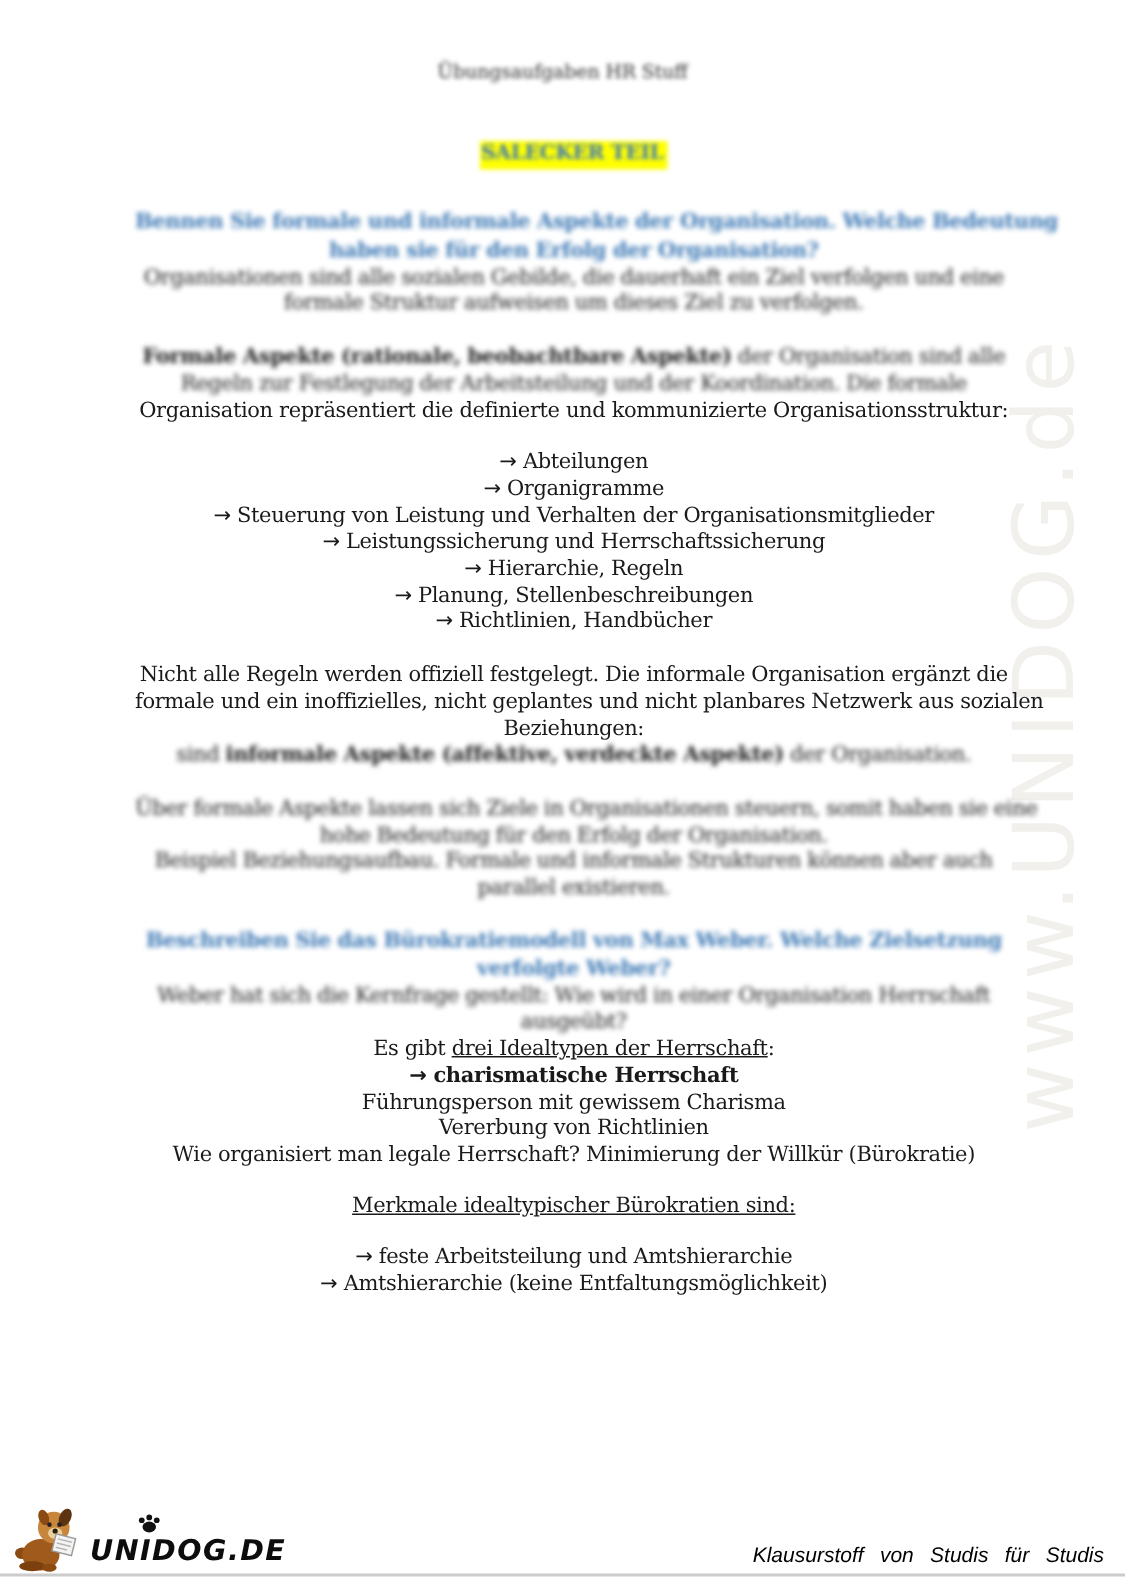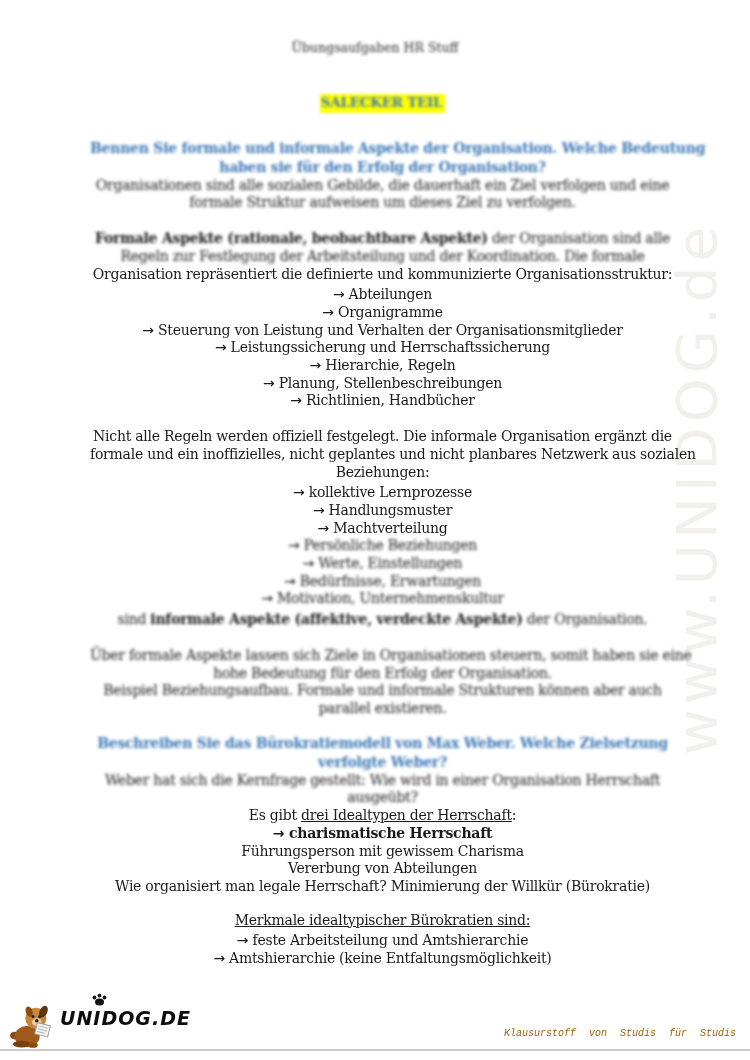--- a/index.html
+++ b/index.html
@@ -68,51 +68,51 @@
   .mt-q1 { margin-top: 26px; }
   .mt-q2 { margin-top: 16px; }
 
   .arrow::before {
     content: "\2192\00a0";
     font-family: "DejaVu Sans", sans-serif;
   }
   .b { font-weight: bold; }
   .u { text-decoration: underline; }
 
-  ul.plain { list-style: none; margin: 3px; padding: 0; }
+  ul.plain { list-style: none; margin: 17px; padding: 0; }
   ul.plain li { white-space: nowrap; }
 
   
   .footer-rule {
     position: absolute; left: 0; top: 1049px;
     width: 750px; height: 2px;
     background: #cccccc;
   }
   .logo {
     position: absolute; left: 8px; top: 1004px;
     display: flex; align-items: flex-end;
   }
   .logo-dog { width: 48px; height: 44px; }
-  .logo-text-wrap { position: relative; margin-left: 4px; padding-bottom: 19px; }
+  .logo-text-wrap { position: relative; margin-left: 4px; padding-bottom: 3px; }
   .logo-text {
     font-family: "DejaVu Sans", sans-serif;
     font-style: italic;
     font-weight: 900;
     font-size: 19px;
     letter-spacing: 1px;
     color: #0d0d0d;
   }
   .paw { position: absolute; left: 32px; top: -14px; width: 15px; height: 13px; }
   .tagline {
     position: absolute; right: 14px; top: 1028px;
-    font-family: Liberation Mono, monospace;
+    font-family: Liberation Sans, sans-serif;
     font-style: italic;
-    font-size: 10px;
+    font-size: 14px;
     word-spacing: 7px;
-    color: #a16207;
+    color: #000000;
   }
 </style>
 </head>
 <body>
 
 <div class="watermark">www.UNIDOG.de</div>
 
 <div class="page-header">Übungsaufgaben HR Stuff</div>
 
 <div class="content">
@@ -143,29 +143,20 @@
       <li class="arrow">Hierarchie, Regeln</li>
       <li class="arrow">Planung, Stellenbeschreibungen</li>
       <li class="arrow">Richtlinien, Handbücher</li>
     </ul>
   </div>
 
   <div class="mt-block">
     <div class="line">Nicht alle Regeln werden offiziell festgelegt. Die informale Organisation ergänzt die</div>
     <div class="line">formale und ein inoffizielles, nicht geplantes und nicht planbares Netzwerk aus sozialen</div>
     <div class="line">Beziehungen:</div>
-    <ul class="plain">
-      <li class="arrow">kollektive Lernprozesse</li>
-      <li class="arrow">Handlungsmuster</li>
-      <li class="arrow">Machtverteilung</li>
-      <li class="arrow blur">Persönliche Beziehungen</li>
-      <li class="arrow blur">Werte, Einstellungen</li>
-      <li class="arrow blur">Bedürfnisse, Erwartungen</li>
-      <li class="arrow blur">Motivation, Unternehmenskultur</li>
-    </ul>
     <div class="line blur"><span>sind </span><span class="b">informale Aspekte (affektive, verdeckte Aspekte)</span><span> der Organisation.</span></div>
   </div>
 
   <div class="mt-block blur">
     <div class="line">Über formale Aspekte lassen sich Ziele in Organisationen steuern, somit haben sie eine</div>
     <div class="line">hohe Bedeutung für den Erfolg der Organisation.</div>
     <div class="line">Beispiel Beziehungsaufbau. Formale und informale Strukturen können aber auch</div>
     <div class="line">parallel existieren.</div>
   </div>
 
@@ -176,21 +167,21 @@
 
   <div class="blur">
     <div class="line">Weber hat sich die Kernfrage gestellt: Wie wird in einer Organisation Herrschaft</div>
     <div class="line">ausgeübt?</div>
   </div>
 
   <div>
     <div class="line"><span>Es gibt </span><span class="u">drei Idealtypen der Herrschaft</span><span>:</span></div>
     <div class="line arrow b">charismatische Herrschaft</div>
     <div class="line">Führungsperson mit gewissem Charisma</div>
-    <div class="line">Vererbung von Abteilungen</div>
+    <div class="line">Vererbung von Richtlinien</div>
     <div class="line">Wie organisiert man legale Herrschaft? Minimierung der Willkür (Bürokratie)</div>
   </div>
 
   <div class="mt-q2">
     <div class="line u">Merkmale idealtypischer Bürokratien sind:</div>
     <ul class="plain">
       <li class="arrow">feste Arbeitsteilung und Amtshierarchie</li>
       <li class="arrow">Amtshierarchie (keine Entfaltungsmöglichkeit)</li>
     </ul>
   </div>

